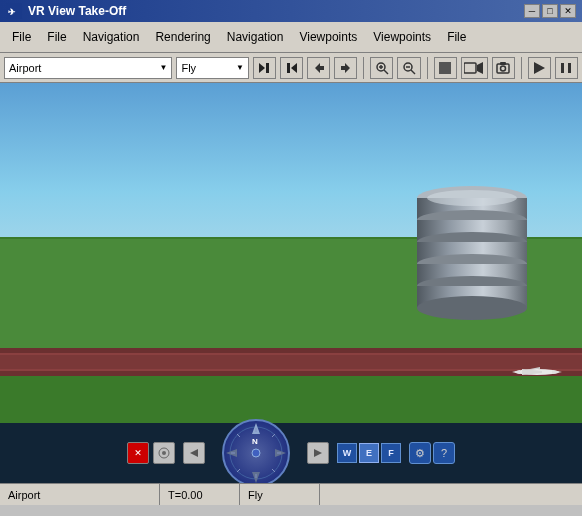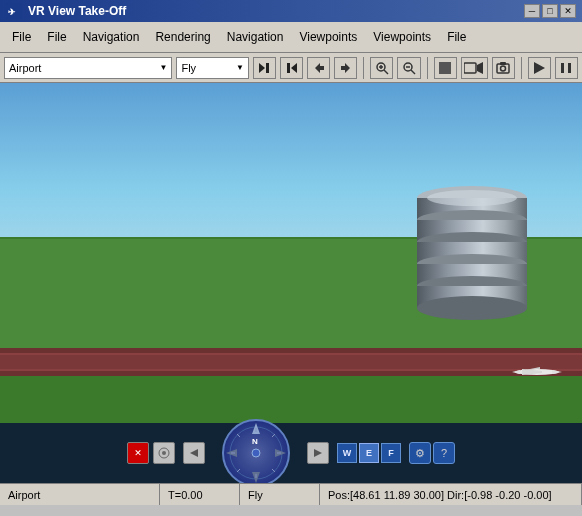--- a/index.html
+++ b/index.html
@@ -548,16 +548,13 @@
 <div id="status-bar">
   <div class="status-cell" id="status-cell-1">
     <span>Airport</span>
   </div>
   <div class="status-cell" id="status-cell-2">
     <span>T=0.00</span>
   </div>
   <div class="status-cell" id="status-cell-3">
     <span>Fly</span>
   </div>
-  <div class="status-cell" id="status-cell-4">
-    <span>Pos:[48.61 11.89 30.00] Dir:[-0.98 -0.20 -0.00]</span>
-  </div>
 </div>
 
 </body></html>

